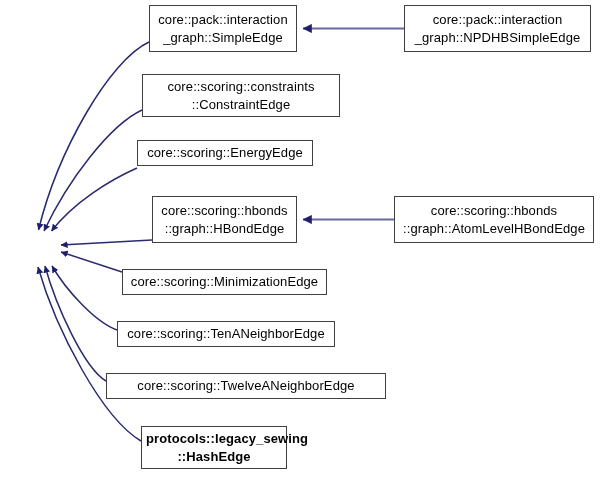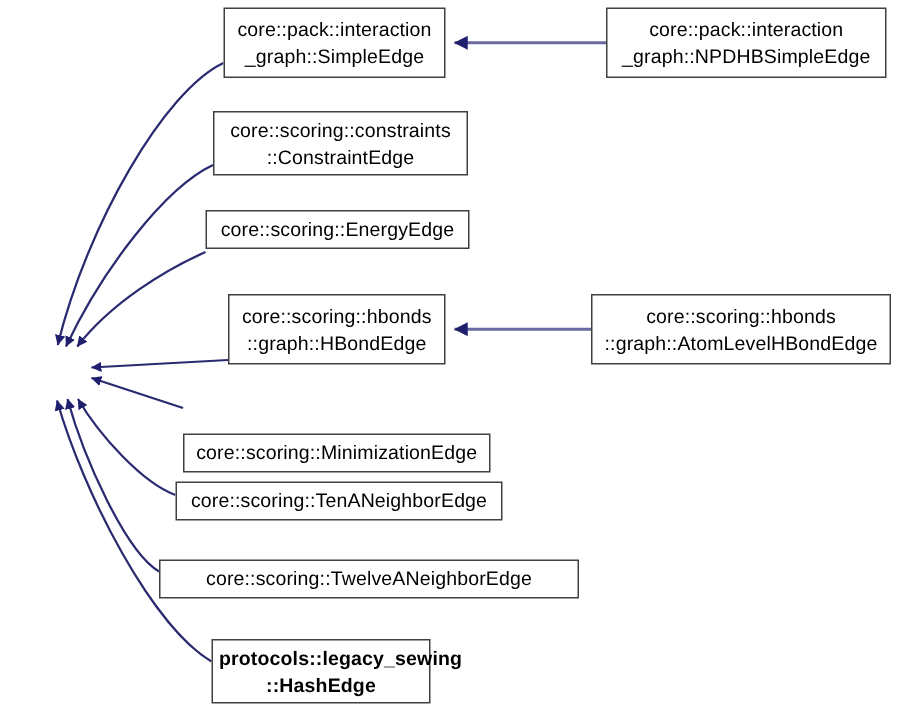--- a/index.html
+++ b/index.html
@@ -92,40 +92,40 @@
   <div class="node" style="left:149px; top:5px; width:148px; height:47px;">
     <span class="label">core::pack::interaction
 _graph::SimpleEdge</span>
   </div>
 
   <div class="node" style="left:404px; top:5px; width:187px; height:47px;">
     <span class="label">core::pack::interaction
 _graph::NPDHBSimpleEdge</span>
   </div>
 
-  <div class="node" style="left:142px; top:74px; width:170px; height:43px;">
+  <div class="node" style="left:142px; top:74px; width:198px; height:43px;">
     <span class="label">core::scoring::constraints
 ::ConstraintEdge</span>
   </div>
 
   <div class="node" style="left:137px; top:140px; width:176px; height:26px;">
     <span class="label">core::scoring::EnergyEdge</span>
   </div>
 
   <div class="node" style="left:152px; top:196px; width:145px; height:47px;">
     <span class="label">core::scoring::hbonds
 ::graph::HBondEdge</span>
   </div>
 
   <div class="node" style="left:394px; top:196px; width:200px; height:47px;">
     <span class="label">core::scoring::hbonds
 ::graph::AtomLevelHBondEdge</span>
   </div>
 
-  <div class="node" style="left:122px; top:269px; width:205px; height:26px;margin-top:20px;">
+  <div class="node" style="left:122px; top:269px; width:205px; height:26px;">
     <span class="label">core::scoring::MinimizationEdge</span>
   </div>
 
   <div class="node" style="left:117px; top:321px; width:218px; height:26px;">
     <span class="label">core::scoring::TenANeighborEdge</span>
   </div>
 
   <div class="node" style="left:106px; top:373px; width:280px; height:26px;">
     <span class="label">core::scoring::TwelveANeighborEdge</span>
   </div>

